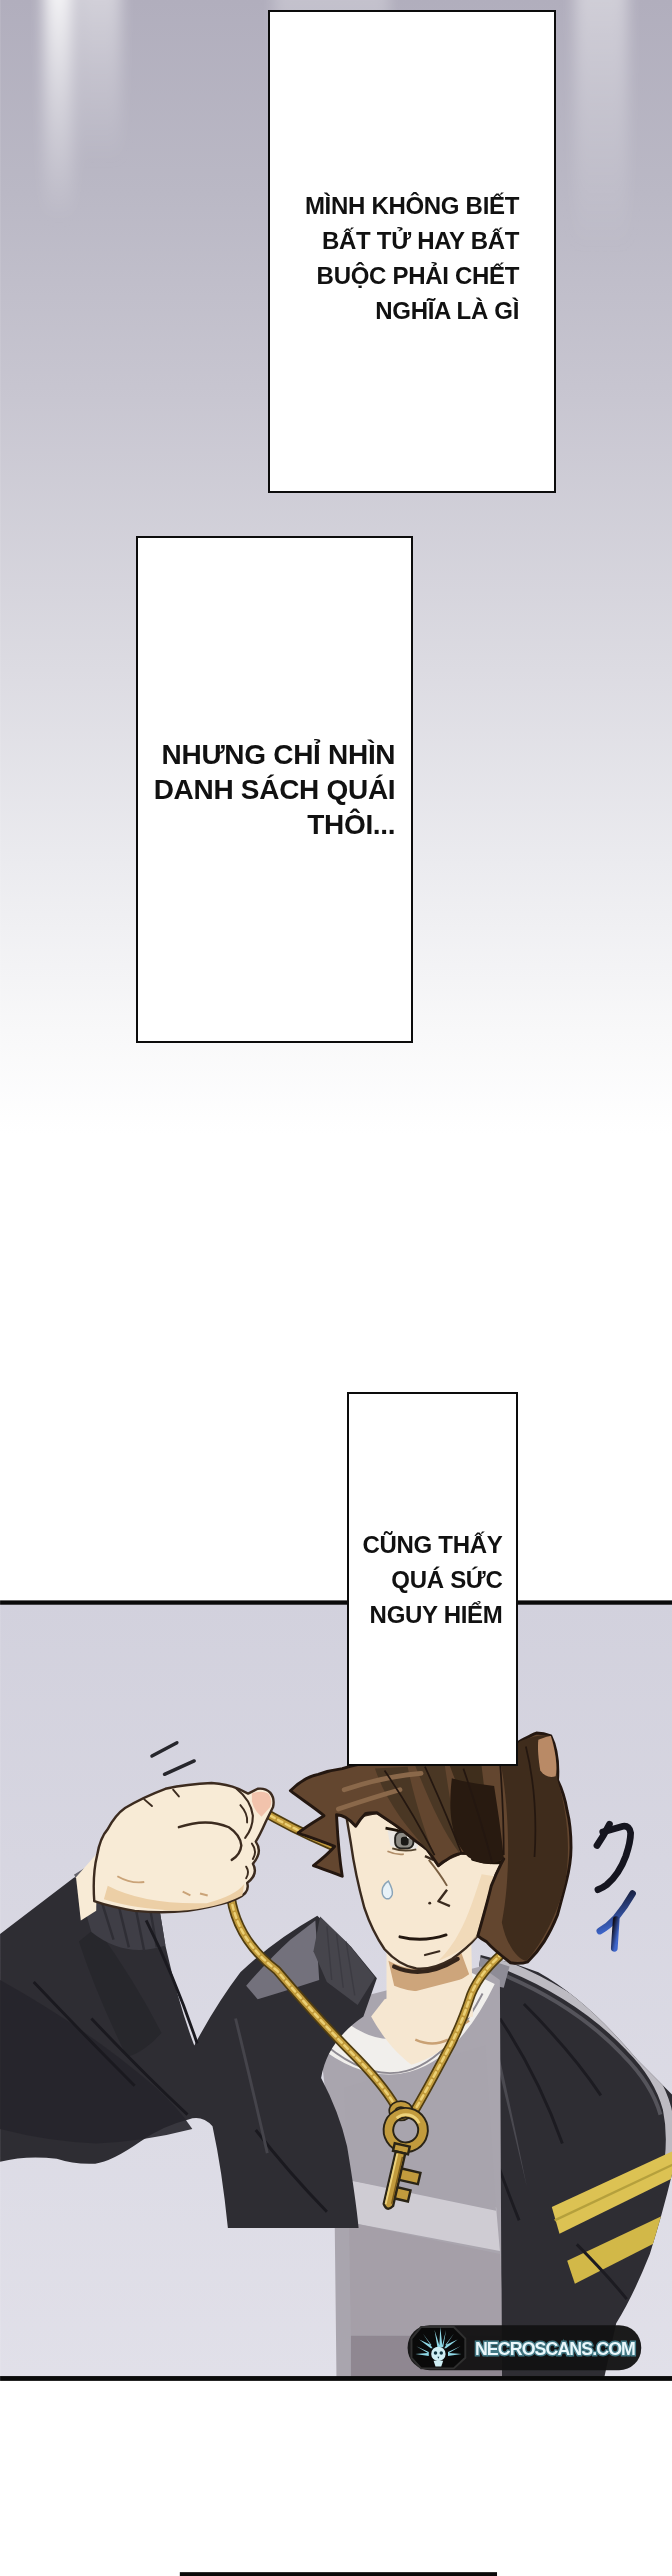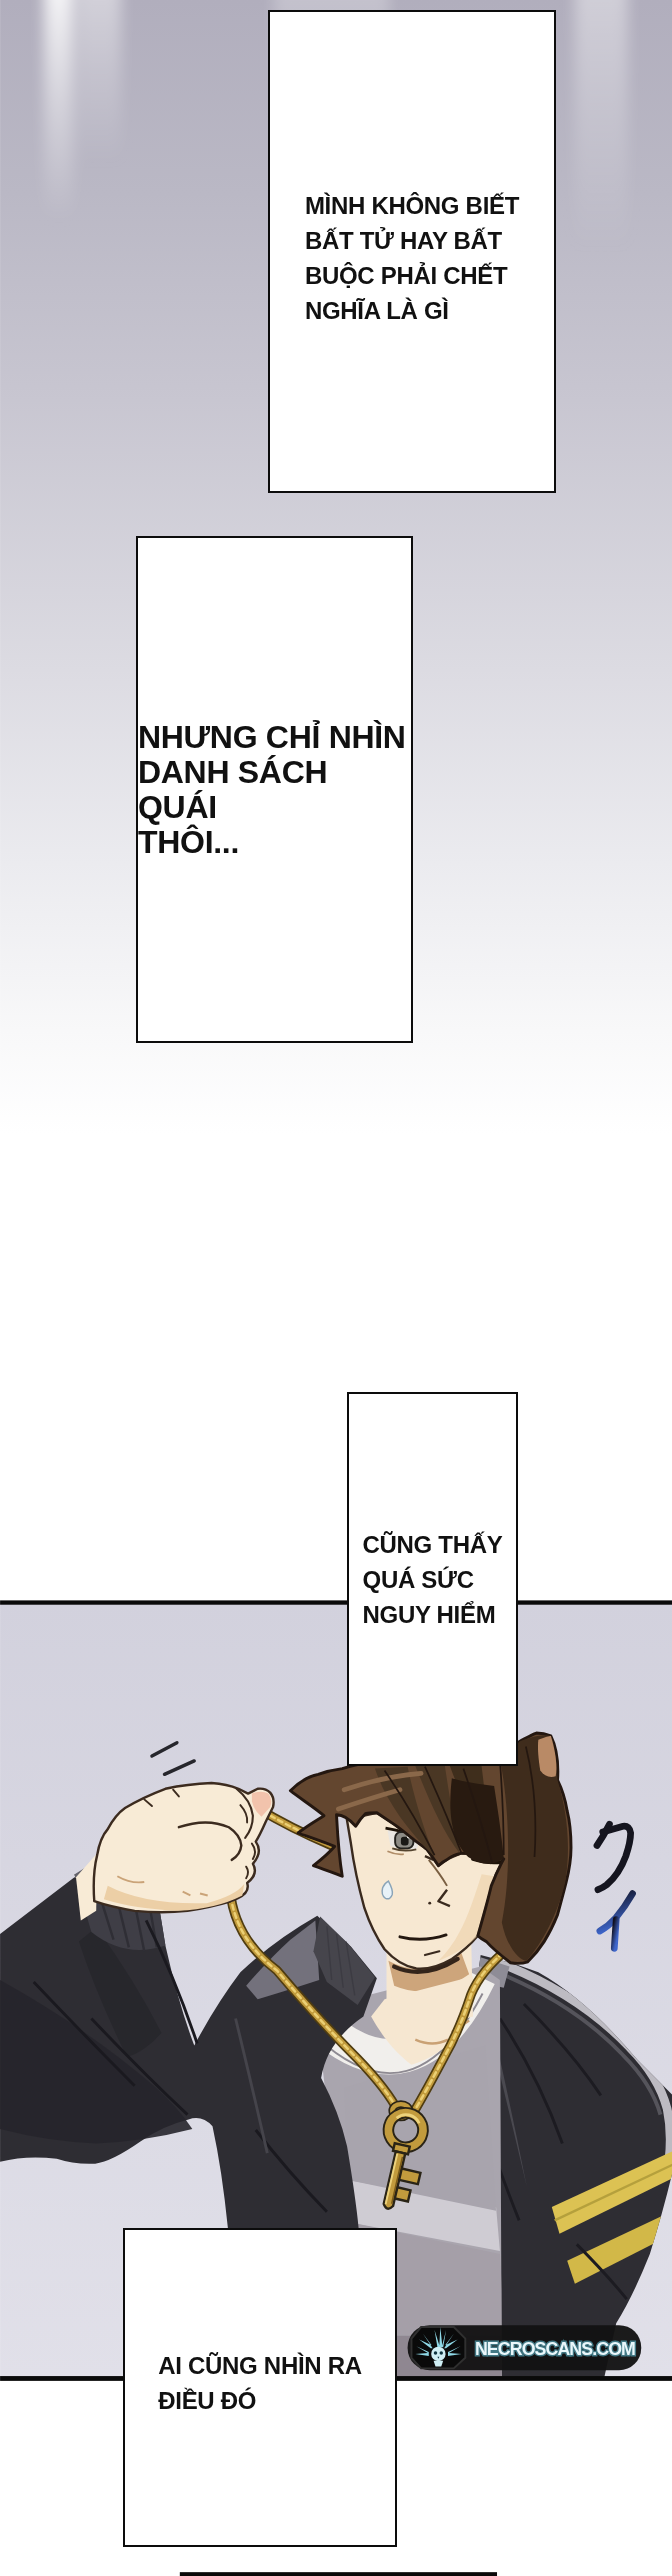--- a/index.html
+++ b/index.html
@@ -1,20 +1,20 @@
 <!DOCTYPE html>
 <html><head>
 <meta charset="utf-8">
 <style>
   html,body{margin:0;padding:0;}
   #page{position:relative;width:673px;height:2576px;overflow:hidden;background:#fff;
         font-family:"Liberation Sans",sans-serif;}
   #bgsvg{position:absolute;left:0;top:0;}
   .tbox{position:absolute;background:#fff;border:2.9px solid #0c0c0c;box-sizing:border-box;
-        display:flex;align-items:center;justify-content:center;text-align:left;
+        display:flex;align-items:center;justify-content:center;text-align:right;
         font-weight:bold;color:#111;}
 </style>
 </head>
 <body>
 <div id="page">
 
 <svg id="bgsvg" width="673" height="2576" viewBox="0 0 700 2680">
 <defs>
   <linearGradient id="bgGrad" x1="0" y1="0" x2="0" y2="1">
     <stop offset="0" stop-color="#b1aebd"></stop>
@@ -312,25 +312,22 @@
 
 <rect x="0" y="2472" width="700" height="5" fill="#0a0a0a"></rect>
 
 <rect x="187" y="2676" width="330" height="4" fill="#0a0a0a"></rect>
 </svg>
 
 <div class="tbox" style="left:268px;top:9.6px;width:288px;height:483px;padding-top:13.5px;font-size:24px;line-height:35px;letter-spacing:-0.3px;">
 MÌNH KHÔNG BIẾT<br>BẤT TỬ HAY BẤT<br>BUỘC PHẢI CHẾT<br>NGHĨA LÀ GÌ
 </div>
 
-<div class="tbox" style="left:136px;top:536px;width:277px;height:507px;border-width:2.4px;font-size:32px;line-height:35px;letter-spacing:-0.3px;">
+<div class="tbox" style="left:136px;top:536px;width:277px;height:507px;border-width:2.4px;font-size:28px;line-height:35px;letter-spacing:-0.3px;">
 NHƯNG CHỈ NHÌN<br>DANH SÁCH QUÁI<br>THÔI...
 </div>
 
 <div class="tbox" style="left:347px;top:1392px;width:171px;height:374px;font-size:24px;line-height:35px;letter-spacing:-0.3px;">
 CŨNG THẤY<br>QUÁ SỨC<br>NGUY HIỂM
 </div>
 
-<div class="tbox" style="left:123px;top:2228px;width:274px;height:319px;padding-bottom:9.6px;font-size:24px;line-height:35px;letter-spacing:-0.3px;">
-AI CŨNG NHÌN RA<br>ĐIỀU ĐÓ
 </div>
-</div>
 
 
 </body></html>

